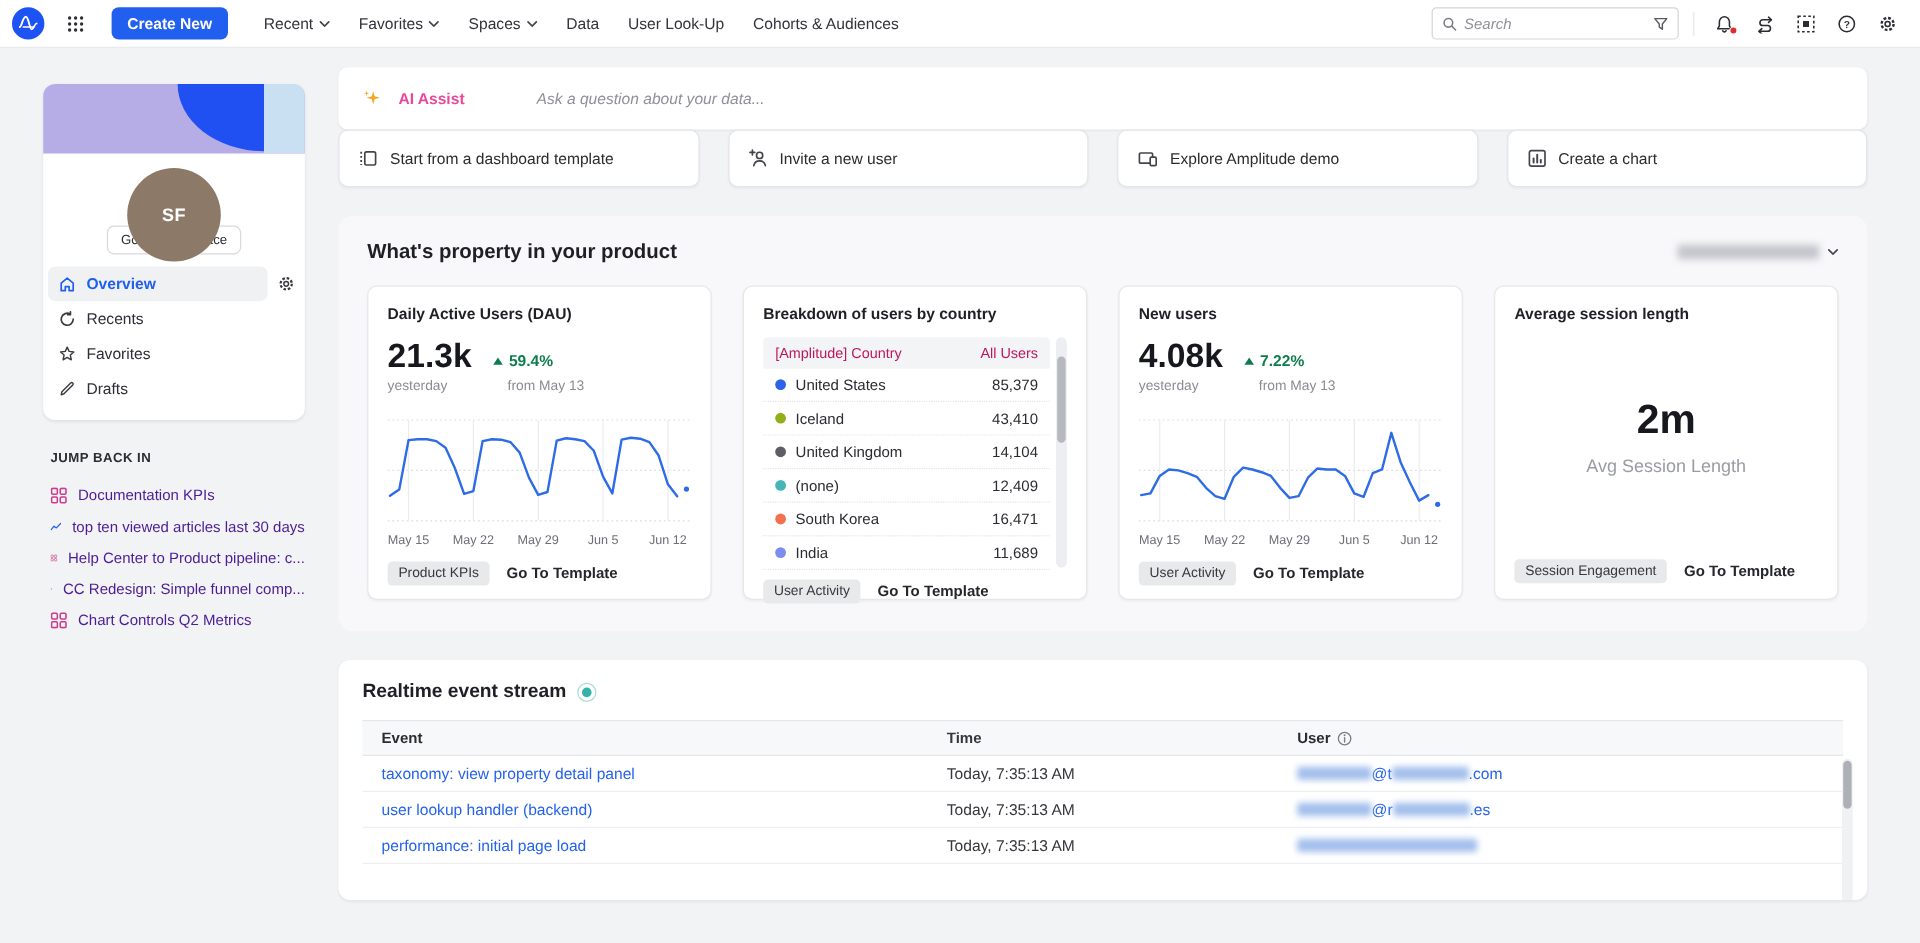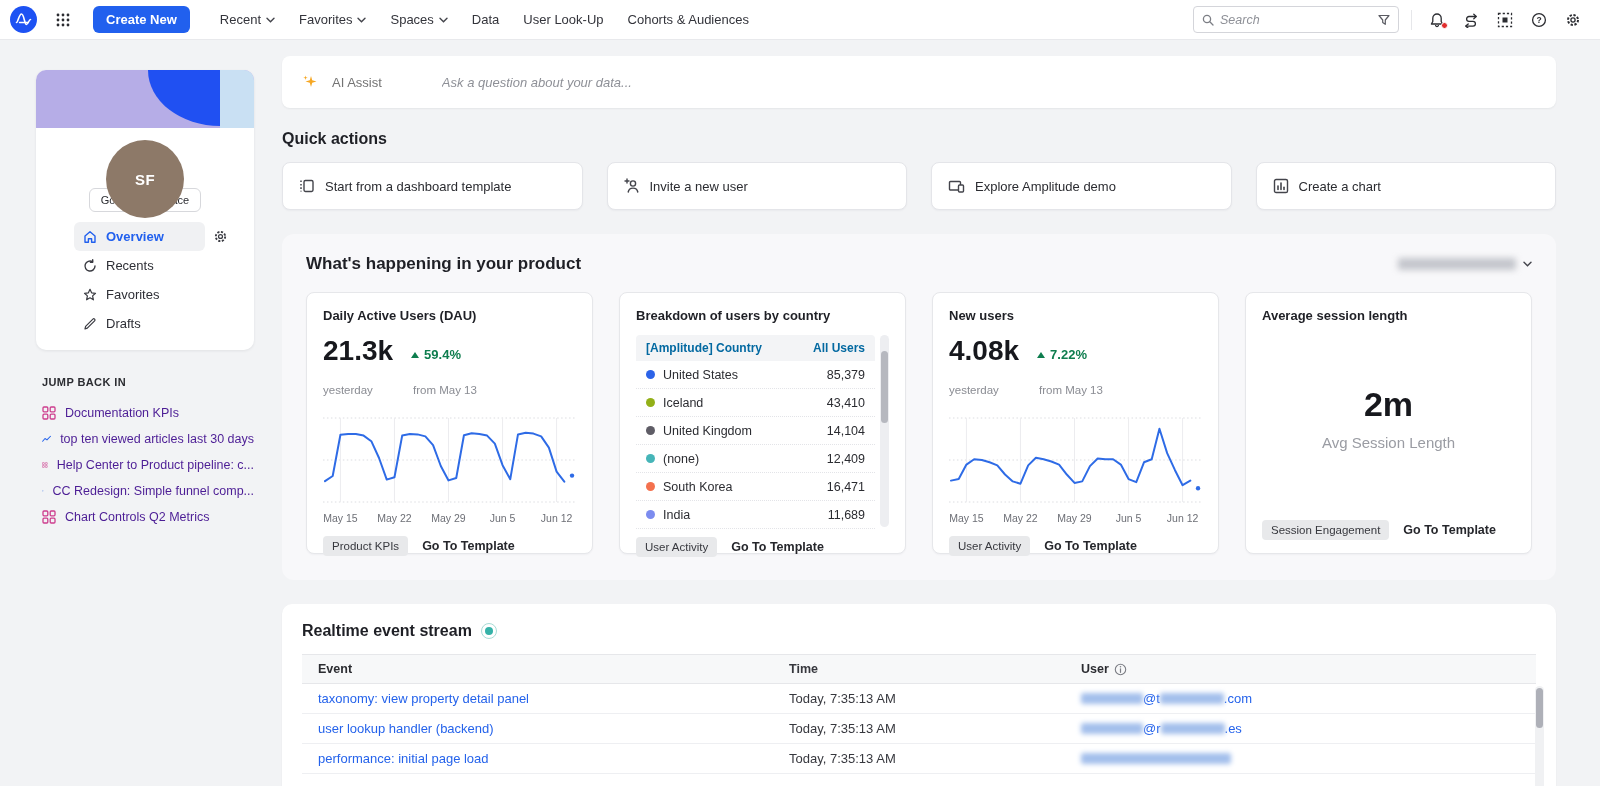--- a/index.html
+++ b/index.html
@@ -29,33 +29,33 @@
 
   
   .space-card { background:#fff; border-radius:10px; box-shadow:0 1px 3px rgba(25,28,40,.08); padding-bottom:12px; margin-top:14px; }
   .banner { position:relative; height:58px; border-radius:10px 10px 0 0; overflow:hidden; background:#b6ade7; }
   .banner .lightblue { position:absolute; right:0; top:0; width:34px; height:58px; background:#c9e0f3; }
   .banner .bluequad { position:absolute; left:112px; top:0; width:72px; height:56px; background:#2050f2; border-bottom-left-radius:100%; }
   .avatar { position:absolute; left:50%; transform:translateX(-50%); top:70px; width:78px; height:78px; border-radius:50%; background:#8d7968; color:#fff; font-weight:700; font-size:15px; letter-spacing:.5px; display:flex; align-items:center; justify-content:center; z-index:2; }
   .space-head { position:relative; height:110px; }
   .space-btn-row { text-align:center; margin:8px 0 10px; }
   .space-btn { font-size:11px; color:#2b2c31; background:#fff; border:1px solid #d7d8dc; border-radius:6px; padding:5px 11px; cursor:pointer; font-family:"Liberation Sans",sans-serif; }
-  .side-list { padding:0 22px;margin-left:16px; }
+  .side-list { padding:0 4px; }
   .side-row { display:flex; align-items:center; gap:4px; }
   .side-item { flex:1; display:flex; align-items:center; gap:9px; font-size:13px; color:#2e2f36; padding:7px 9px; border-radius:6px; cursor:pointer; }
   .side-item.active { background:#f0f1f3; color:#2160ee; font-weight:600; }
   .gear-sm { display:flex; padding:4px; cursor:pointer; }
 
   .jump { margin-top:26px; padding-left:6px; }
   .jump-title { font-size:11px; font-weight:700; letter-spacing:.4px; color:#2b2c31; margin-bottom:12px; }
   .jump-item { display:flex; gap:9px; font-size:12.5px; color:#4c1d95; padding:6px 0; cursor:pointer; white-space:nowrap; }
 
   
   .ai-bar { background:#fff; border-radius:8px; box-shadow:0 1px 2px rgba(25,28,40,.06); height:52px; display:flex; align-items:center; padding:0 20px; gap:14px; }
-  .ai-label { font-size:13px; font-weight:400; color:#737373; }
+  .ai-label { font-size:13px; font-weight:700; color:#ec4899; }
   .ai-input { flex:1; border:none; outline:none; font-size:13px; font-style:italic; color:#55565d; font-family:"Liberation Sans",sans-serif; background:transparent; margin-left:46px; }
   .ai-input::placeholder { color:#8e9097; }
 
   
   .qa-title { font-size:16px; font-weight:700; color:#1f2026; margin:22px 0 14px; }
   .qa-row { display:flex; gap:24px; }
   .qa-card { flex:1; background:#fff; border:1px solid #e4e5e9; border-radius:8px; height:48px; display:flex; align-items:center; gap:10px; padding:0 16px; font-size:13px; color:#2b2c31; cursor:pointer; box-shadow:0 1px 2px rgba(25,28,40,.04); }
 
   
   .section { background:#f8f8fa; border-radius:12px; margin-top:24px; padding:20px 24px 26px; }
@@ -64,33 +64,33 @@
   .proj-select { display:flex; align-items:center; gap:7px; cursor:pointer; }
   .redact { filter:blur(3px); border-radius:2px; display:inline-block; }
   .redact.gray { background:#c4c6cc; width:118px; height:12px; }
   .cards-row { display:flex; gap:26px; }
   .kpi-card { flex:1; background:#fff; border:1px solid #e6e7ea; border-radius:8px; padding:15px 16px 13px; height:262px; display:flex; flex-direction:column; position:relative; box-shadow:0 1px 2px rgba(25,28,40,.04); min-width:0; }
   .kpi-title { font-size:13px; font-weight:700; color:#1f2026; }
   .kpi-valrow { display:flex; align-items:flex-end; gap:18px; margin-top:14px; }
   .kpi-value { font-size:28px; font-weight:700; color:#17181d; line-height:1;text-align:right; }
   .kpi-delta { display:flex; align-items:center; gap:5px; font-size:13px; font-weight:700; color:#0e7d4e; padding-bottom:3px; }
   .tri-up { width:0; height:0; border-left:4.5px solid transparent; border-right:4.5px solid transparent; border-bottom:6px solid #0e7d4e; }
-  .kpi-caprow { display:flex; gap:18px; margin-top:19px; }
+  .kpi-caprow { display:flex; gap:28px; margin-top:5px; }
   .kpi-cap { font-size:11.5px; color:#8a8c93; }
   .kpi-cap.c1 { width:72px; }
   .chart-wrap { margin-top:14px; flex:1; position:relative; }
   .xlabels { position:relative; height:16px; margin-top:2px; }
   .xlabels span { position:absolute; transform:translateX(-50%); font-size:10.5px; color:#6d6f76; white-space:nowrap; top:0; }
   .card-foot { display:flex; align-items:center; gap:14px; margin-top:auto; padding-top:8px; }
   .tag-pill { background:#e8e9eb; border-radius:4px; font-size:11.5px; color:#37383e; padding:4px 9px; cursor:pointer; white-space:nowrap; }
   .tmpl-link { font-size:12.5px; font-weight:600; color:#26272c; cursor:pointer; white-space:nowrap; }
 
   
   .ctable { margin-top:12px; position:relative; padding-right:14px; }
-  .ctable .hdr { display:flex; justify-content:space-between; background:#f3f4f6; border-radius:4px 4px 0 0; padding:6px 10px; font-size:12px; font-weight:700; color:#0369a1; }
+  .ctable .hdr { display:flex; justify-content:space-between; background:#f3f4f6; border-radius:4px 4px 0 0; padding:6px 10px; font-size:12px; font-weight:400; color:#be185d; }
   .crow { display:flex; justify-content:space-between; align-items:center; padding:6.5px 10px; border-bottom:1px dotted #e3e4e8; font-size:12.5px; color:#2b2c31; }
   .crow .lab { display:flex; align-items:center; gap:8px; }
   .cdot { width:9px; height:9px; border-radius:50%; flex:none; }
   .cscroll { position:absolute; right:0; top:0; width:9px; height:192px; background:#edeef1; border-radius:5px; }
   .cthumb { position:absolute; left:1px; top:16px; width:7px; height:72px; background:#b6b8bf; border-radius:4px; }
 
   
   .center-metric { flex:1; display:flex; flex-direction:column; align-items:center; justify-content:center; gap:10px; }
   .big2m { font-size:34px; font-weight:700; color:#17181d; }
   .avg-cap { font-size:15px; color:#9a9ca3; }
@@ -318,21 +318,20 @@
 
     <div class="ai-bar">
       <svg width="16" height="16" viewBox="0 0 16 16">
           <path d="M9 2 L10.2 6.3 L14.5 7.5 L10.2 8.7 L9 13 L7.8 8.7 L3.5 7.5 L7.8 6.3 Z" fill="#f6a723"></path>
           <path d="M3.5 1.5 L4 3.2 L5.7 3.7 L4 4.2 L3.5 5.9 L3 4.2 L1.3 3.7 L3 3.2 Z" fill="#f6a723"></path>
         </svg>
       <span class="ai-label">AI Assist</span>
       <input class="ai-input" type="text" placeholder="Ask a question about your data..." style="">
     </div>
 
-    <div class="qa-title">Quick actions</div>
     <div class="qa-row">
       <div class="qa-card">
         <svg class="muted-ic" width="16" height="16" viewBox="0 0 16 16" fill="none">
             <line x1="2" y1="2.5" x2="2" y2="13.5" stroke="currentColor" stroke-width="1.5" stroke-dasharray="1.6 1.8"></line>
             <rect x="5" y="2.5" width="9" height="11" rx="1.4" stroke="currentColor" stroke-width="1.4"></rect>
           </svg>
         <span>Start from a dashboard template</span>
       </div>
       <div class="qa-card">
         <svg class="muted-ic" width="16" height="16" viewBox="0 0 16 16" fill="none">
@@ -356,21 +355,21 @@
             <line x1="5" y1="11.5" x2="5" y2="8" stroke="currentColor" stroke-width="1.6" stroke-linecap="round"></line>
             <line x1="8" y1="11.5" x2="8" y2="5" stroke="currentColor" stroke-width="1.6" stroke-linecap="round"></line>
             <line x1="11" y1="11.5" x2="11" y2="9.2" stroke="currentColor" stroke-width="1.6" stroke-linecap="round"></line>
           </svg>
         <span>Create a chart</span>
       </div>
     </div>
 
     <div class="section">
       <div class="section-head">
-        <div class="section-title">What's happening in your product</div>
+        <div class="section-title">What's property in your product</div>
         <div class="proj-select">
           <span class="redact gray"></span>
           <svg width="9" height="6" viewBox="0 0 9 6" fill="none">
               <path d="M1 1.2 L4.5 4.8 L8 1.2" stroke="#44454c" stroke-width="1.4" stroke-linecap="round"></path>
             </svg>
         </div>
       </div>
 
       <div class="cards-row">
 

